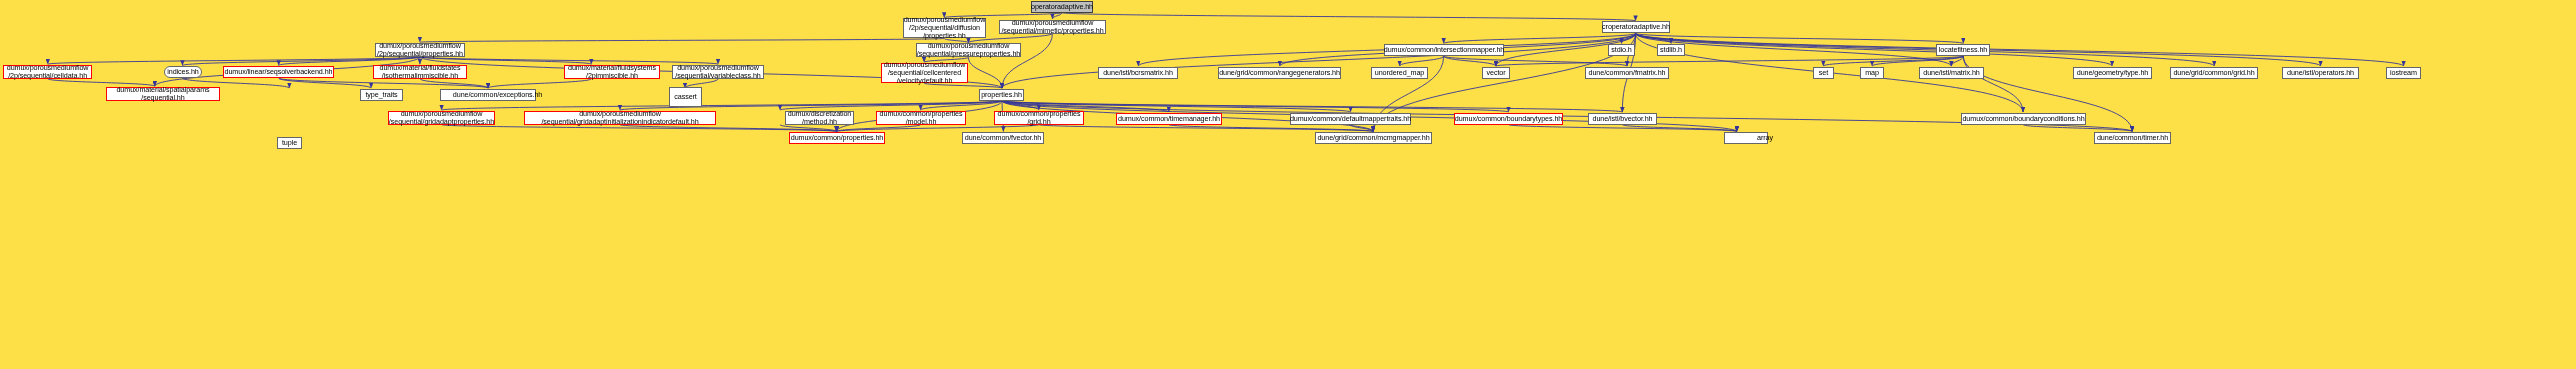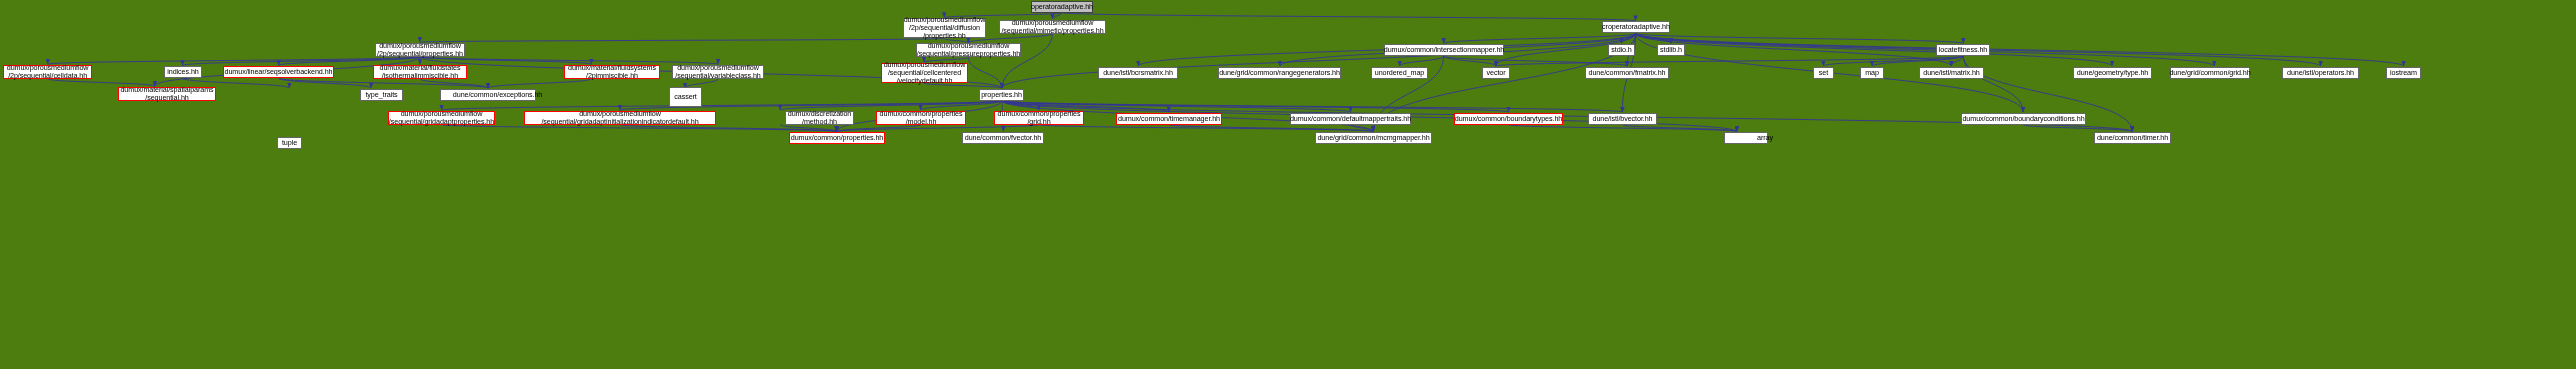--- a/index.html
+++ b/index.html
@@ -5,21 +5,21 @@
 <style>
   html, body {
     margin: 0;
     padding: 0;
     background: #ffffff;
   }
   #graph {
     position: relative;
     width: 2576px;
     height: 370px;
-    background: #4d7c0f;
+    background: #fde047;
     font-family: "Liberation Sans", sans-serif;
     overflow: hidden;
   }
   #edges {
     position: absolute;
     left: 0;
     top: 0;
     width: 2576px;
     height: 370px;
     pointer-events: none;
@@ -152,44 +152,44 @@
       <div class="node gray" style="left: 375px; top: 43px; width: 90px; height: 14px;">dumux/porousmediumflow
 /2p/sequential/properties.hh</div>
       <div class="node gray" style="left: 916px; top: 43px; width: 105px; height: 14px;">dumux/porousmediumflow
 /sequential/pressureproperties.hh</div>
       <div class="node gray" style="left: 1384px; top: 44px; width: 120px; height: 12px;">dumux/common/intersectionmapper.hh</div>
       <div class="node gray" style="left: 1608px; top: 44px; width: 27px; height: 12px;">stdio.h</div>
       <div class="node gray" style="left: 1657px; top: 44px; width: 28px; height: 12px;">stdlib.h</div>
       <div class="node gray" style="left: 1936px; top: 44px; width: 54px; height: 12px;">locatefitness.hh</div>
       <div class="node red" style="left: 3.1px; top: 65px; width: 89px; height: 14px;">dumux/porousmediumflow
 /2p/sequential/celldata.hh</div>
-      <div class="node gray" style="left: 164px; top: 66px; width: 38px; height: 12px;">indices.hh</div>
+      <div class="node gray" style="left: 164px; top: 66px; width: 38px; height: 12px; border-radius: 6px;">indices.hh</div>
       <div class="node red" style="left: 223px; top: 66px; width: 111px; height: 12px;">dumux/linear/seqsolverbackend.hh</div>
       <div class="node red" style="left: 373px; top: 65px; width: 94px; height: 14px;">dumux/material/fluidstates
 /isothermalimmiscible.hh</div>
       <div class="node red" style="left: 564px; top: 65px; width: 96px; height: 14px;">dumux/material/fluidsystems
 /2pimmiscible.hh</div>
       <div class="node gray" style="left: 672px; top: 65px; width: 92px; height: 14px;">dumux/porousmediumflow
 /sequential/variableclass.hh</div>
       <div class="node red" style="left: 881px; top: 63px; width: 87px; height: 20px;">dumux/porousmediumflow
 /sequential/cellcentered
 /velocitydefault.hh</div>
       <div class="node gray" style="left: 1098px; top: 67px; width: 80px; height: 12px;">dune/istl/bcrsmatrix.hh</div>
       <div class="node gray" style="left: 1218px; top: 67px; width: 123px; height: 12px;">dune/grid/common/rangegenerators.hh</div>
       <div class="node gray" style="left: 1371px; top: 67px; width: 57px; height: 12px;">unordered_map</div>
       <div class="node gray" style="left: 1482px; top: 67px; width: 28px; height: 12px;">vector</div>
       <div class="node gray" style="left: 1585px; top: 67px; width: 84px; height: 12px;">dune/common/fmatrix.hh</div>
       <div class="node gray" style="left: 1813px; top: 67px; width: 21px; height: 12px;">set</div>
       <div class="node gray" style="left: 1860px; top: 67px; width: 24px; height: 12px;">map</div>
       <div class="node gray" style="left: 1919px; top: 67px; width: 65px; height: 12px;">dune/istl/matrix.hh</div>
       <div class="node gray" style="left: 2073px; top: 67px; width: 79px; height: 12px;">dune/geometry/type.hh</div>
-      <div class="node gray" style="left: 2170px; top: 67px; width: 80px; height: 12px;">dune/grid/common/grid.hh</div>
+      <div class="node gray" style="left: 2170px; top: 67px; width: 88px; height: 12px;">dune/grid/common/grid.hh</div>
       <div class="node gray" style="left: 2282px; top: 67px; width: 77px; height: 12px;">dune/istl/operators.hh</div>
       <div class="node gray" style="left: 2386px; top: 67px; width: 35px; height: 12px;">iostream</div>
-      <div class="node red" style="left: 106px; top: 87px; width: 98px; height: 14px; margin-left: 12px;">dumux/material/spatialparams
+      <div class="node red" style="left: 106px; top: 87px; width: 114px; height: 14px;">dumux/material/spatialparams
 /sequential.hh</div>
       <div class="node gray" style="left: 277px; top: 89px; width: 25px; height: 12px; margin-top: 48px;">tuple</div>
       <div class="node gray" style="left: 360px; top: 89px; width: 43px; height: 12px;">type_traits</div>
       <div class="node gray" style="left: 440px; top: 89px; width: 96px; height: 12px; padding-left: 21px;">dune/common/exceptions.hh</div>
       <div class="node gray" style="left: 669px; top: 87px; width: 33px; height: 20px;">cassert</div>
       <div class="node gray" style="left: 979px; top: 89px; width: 45px; height: 12px;">properties.hh</div>
       <div class="node red" style="left: 388px; top: 111px; width: 107px; height: 14px;">dumux/porousmediumflow
 /sequential/gridadaptproperties.hh</div>
       <div class="node red" style="left: 524px; top: 111px; width: 192px; height: 14px;">dumux/porousmediumflow
 /sequential/gridadaptinitializationindicatordefault.hh</div>

